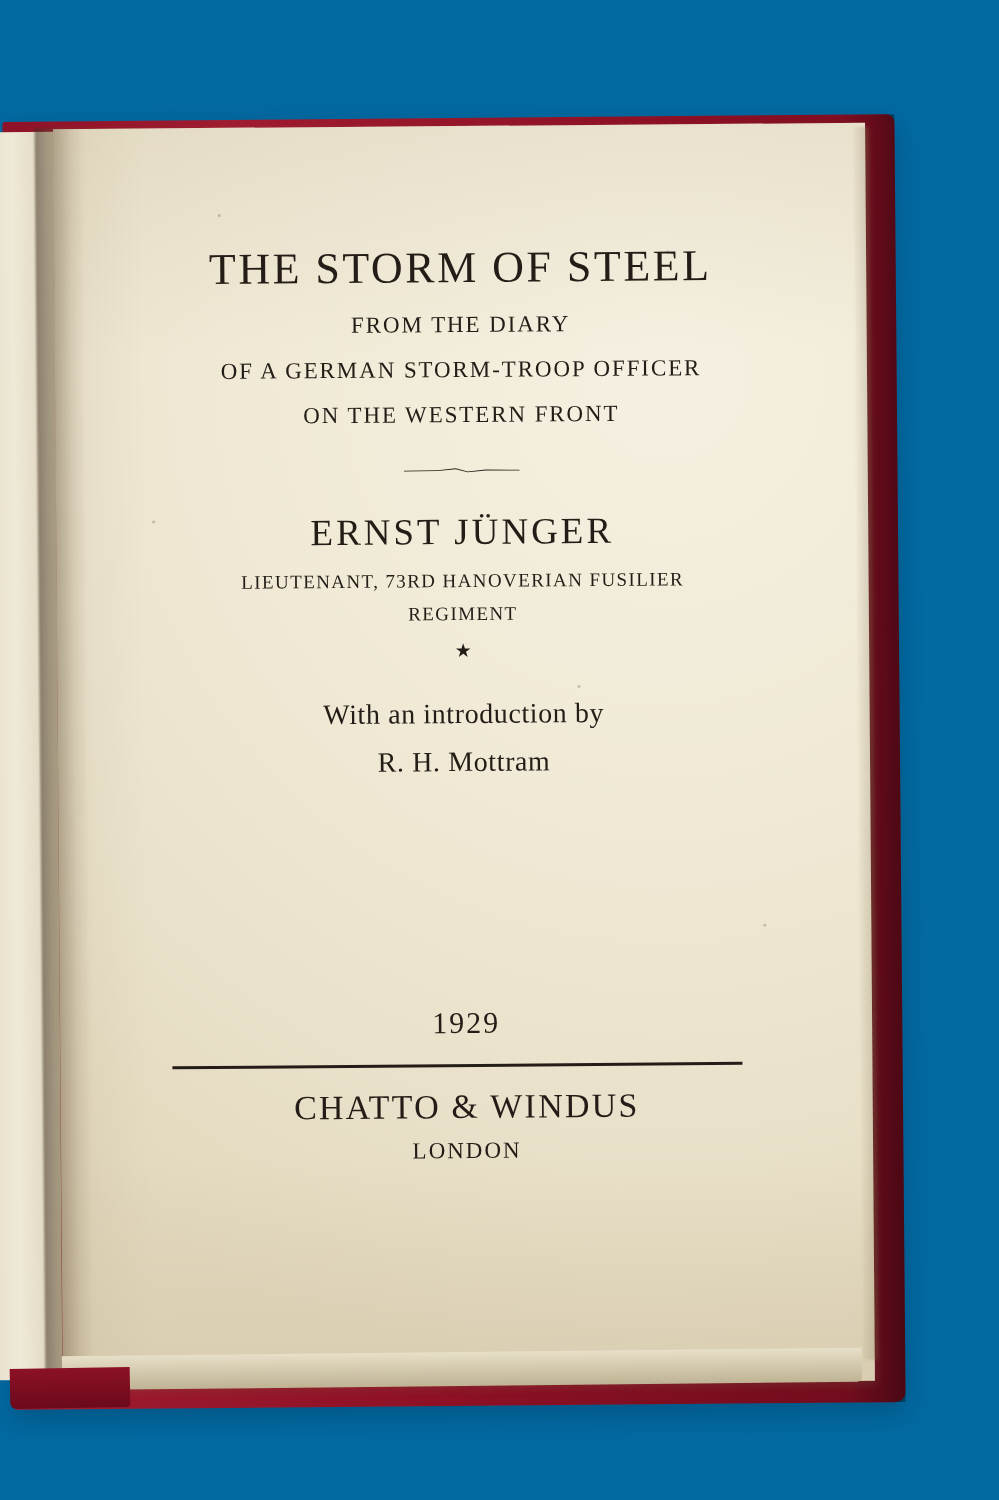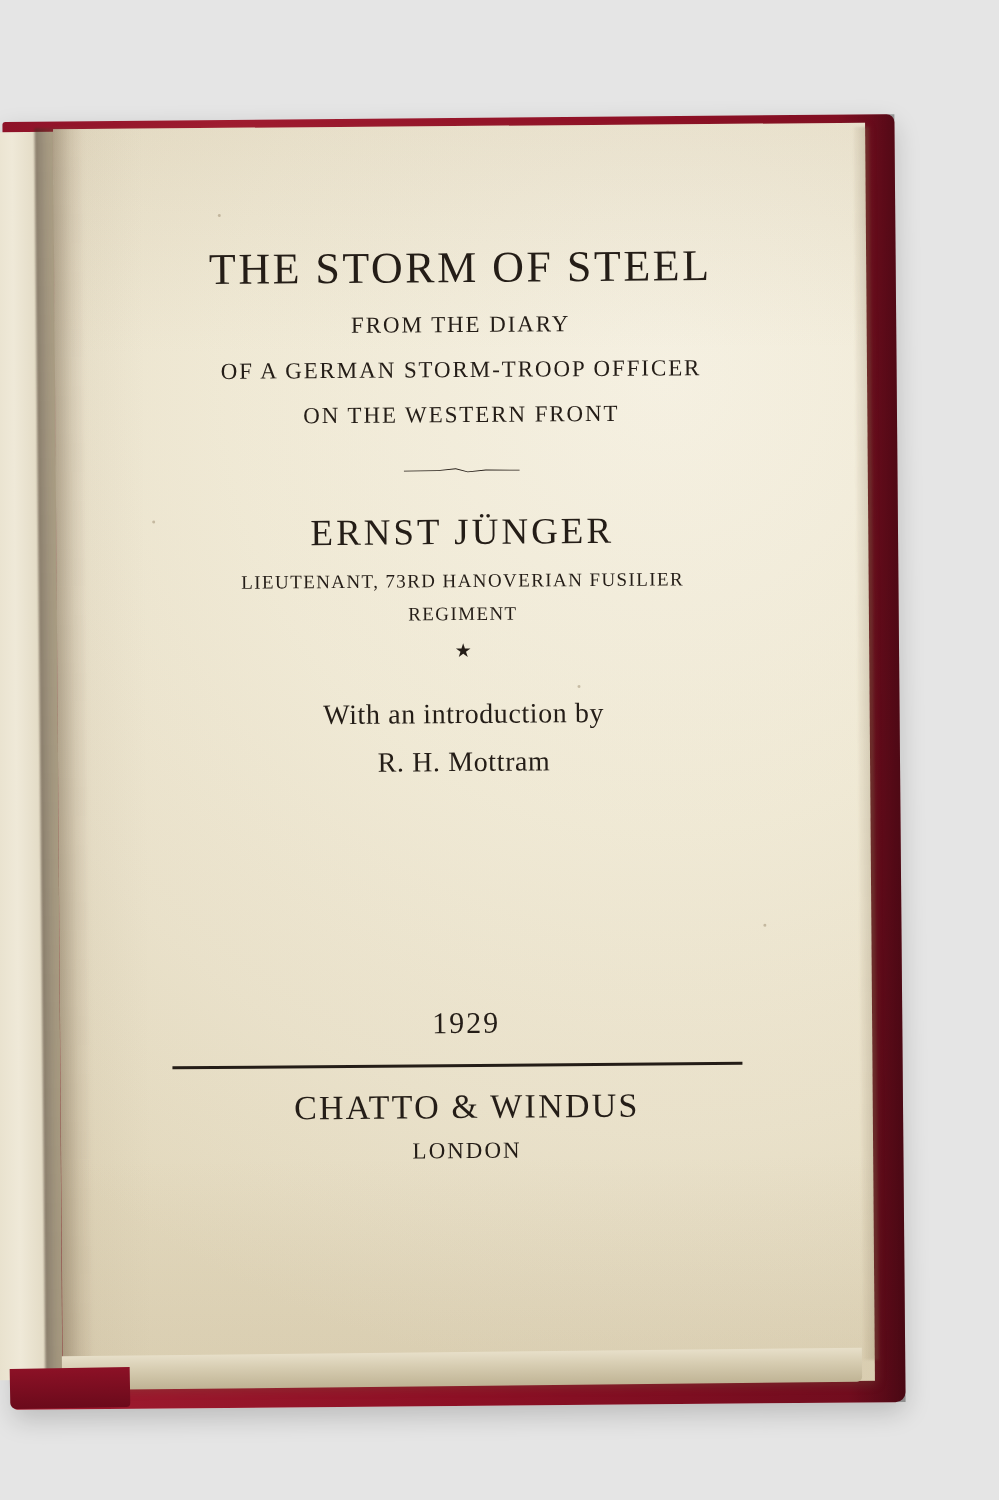--- a/index.html
+++ b/index.html
@@ -12,21 +12,21 @@
     height: 1500px;
     overflow: hidden;
     font-family: "Liberation Serif", serif;
   }
 
   #photo {
     position: absolute;
     left: 0; top: 0;
     width: 999px;
     height: 1500px;
-    background: #e5e5e5;
+    background: #0369a1;
   }
 
   
   .book-cover {
     position: absolute;
     left: 8px;
     top: 118px;
     width: 892px;
     height: 1288px;
     background: linear-gradient(100deg, #8e1228 0%, #a01c30 20%, #8d1025 60%, #6e0c1d 100%);

